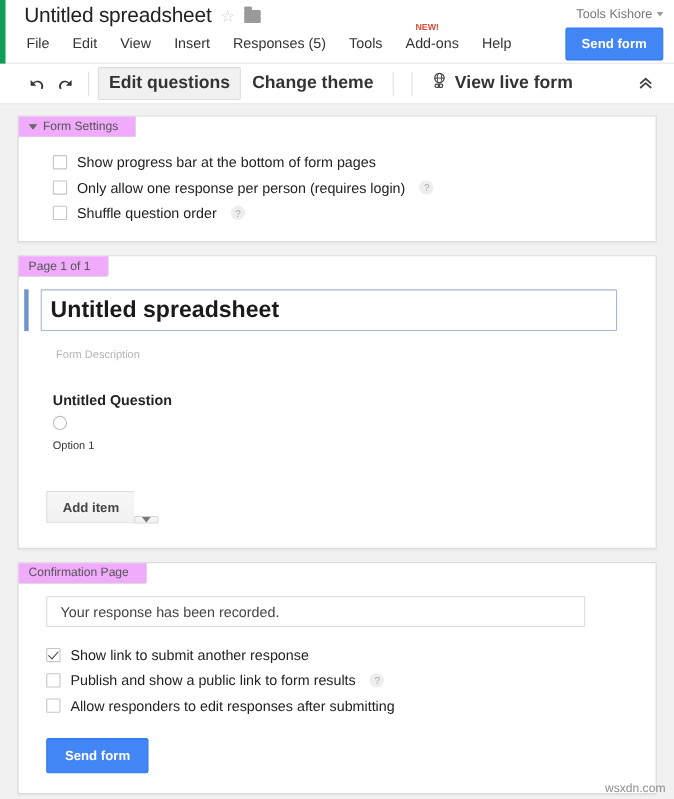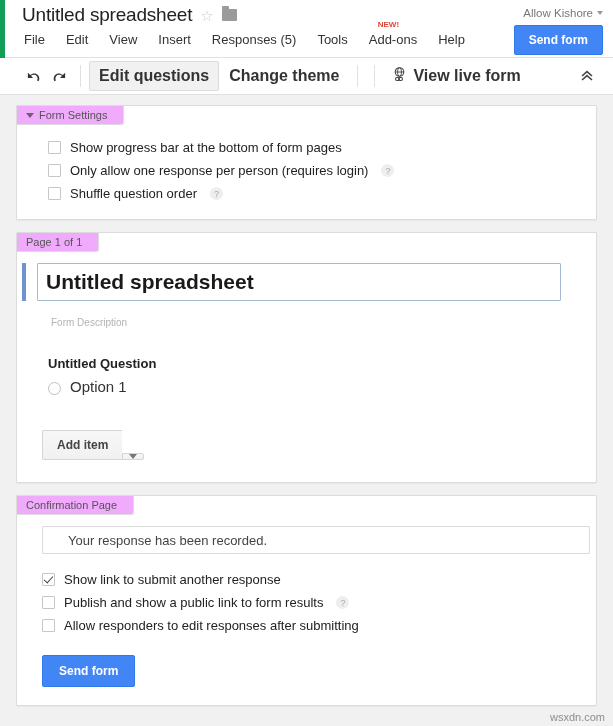--- a/index.html
+++ b/index.html
@@ -296,24 +296,25 @@
     margin: 28px 0 0 31px;
   }
   .q-title {
     font-size: 13px;
     font-weight: bold;
     color: #222;
     margin-bottom: 7px;
   }
   .opt-row {
     display: flex;
-    align-items: flex-end;
+    align-items: flex-start;
     gap: 9px;
-    font-size: 15px;
+    font-size: 10px;
     color: #333;
+    flex-direction: column;
   }
   .radio {
     width: 13px; height: 13px;
     border: 1px solid #c0c0c0;
     border-radius: 50%;
     background: #fff;
     flex: 0 0 auto;
     cursor: pointer;
   }
   .additem-wrap {
@@ -350,28 +351,28 @@
     border-top: 5px solid #777;
   }
 
   
   .conf-body {
     padding: 30px 0 18px 0;
   }
   .conf-input {
     display: block;
     margin: 0 0 0 25px;
-    width: 548px;
+    width: 490px;
     height: 28px;
     border: 1px solid #dcdcdc;
     background: #fff;
     font-family: "Liberation Sans", sans-serif;
     font-size: 13px;
     color: #444;
-    padding: 0 25px;
+    padding: 0 12px;
     border-radius: 1px;
     outline: none;
   }
   .conf-checks {
     margin: 14px 0 0 25px;
   }
   .send-form-bottom {
     margin: 18px 0 0 25px;
     background: #4285f4;
     border: 1px solid #3079ed;
@@ -413,21 +414,21 @@
     <span class="menu-item">Responses (5)</span>
     <span class="menu-item">Tools</span>
     <span class="menu-item">
       <span class="new-badge">NEW!</span>
       <span>Add-ons</span>
     </span>
     <span class="menu-item">Help</span>
   </div>
 
   <div class="user-area">
-    <span class="user-name">Allow Kishore</span>
+    <span class="user-name">Tools Kishore</span>
     <span class="caret-down"></span>
   </div>
 
   <button class="send-form-top">Send form</button>
 </div>
 
 <div class="toolbar">
   <div class="tb-icon-btn">
     <svg width="15" height="15" viewBox="0 0 16 16" aria-hidden="true">
       <path d="M4.5 6.5 L2 4 L2 9.5 L7.5 9.5 L5.3 7.3 C7.2 5.7 10 5.9 11.5 7.7 C12.6 9 12.6 10.8 11.8 12.2 L13.4 13 C14.6 11 14.5 8.4 12.9 6.6 C10.8 4.2 7 4 4.5 6.5 Z" fill="#333"></path>

